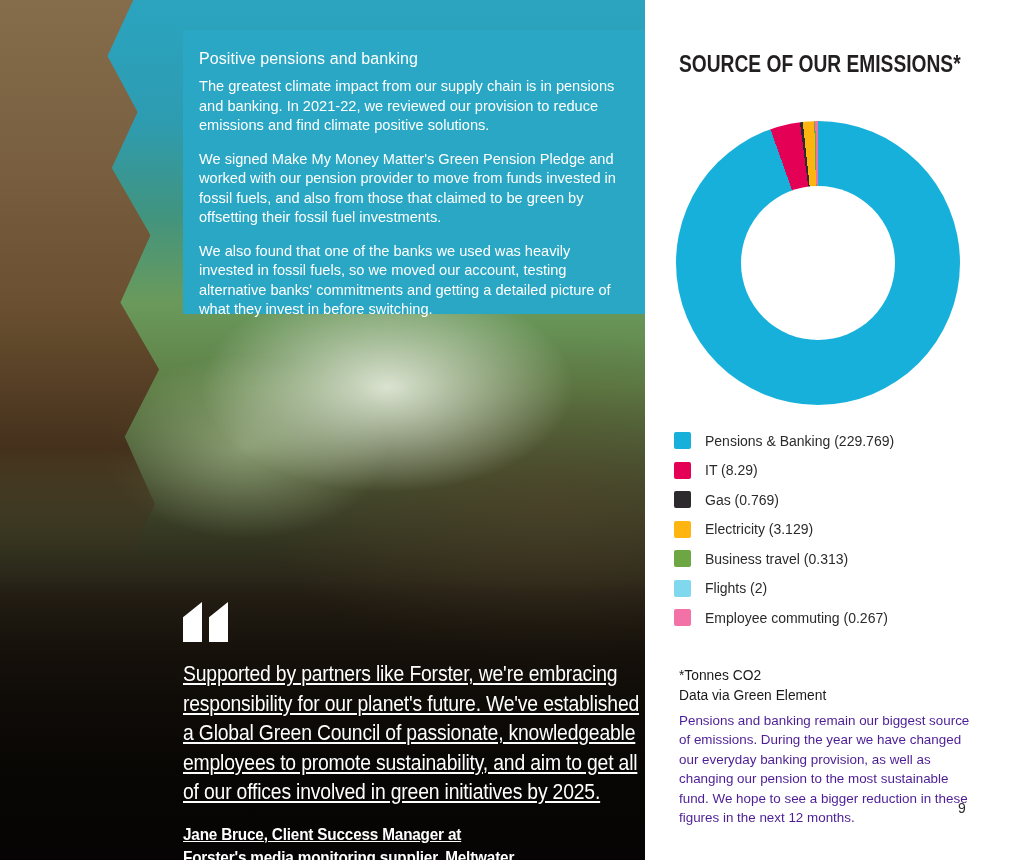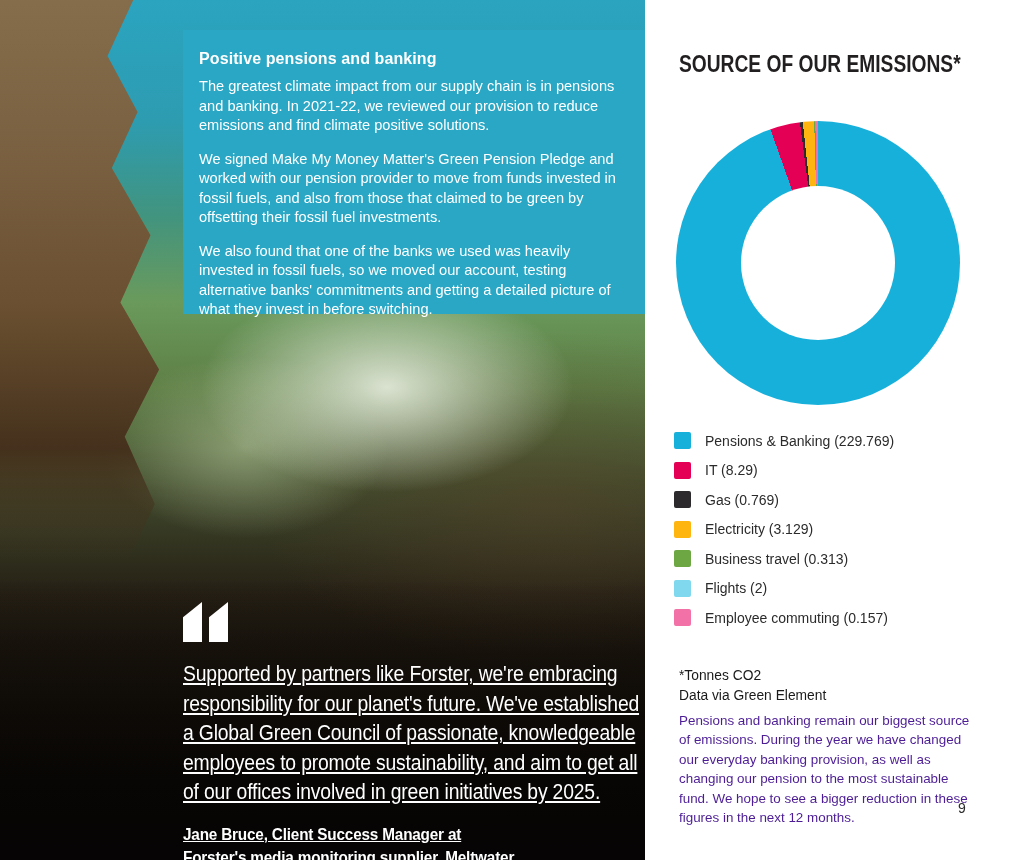--- a/index.html
+++ b/index.html
@@ -26,21 +26,21 @@
   .roots-shadow {
     position:absolute; left:0; bottom:0; width:100%; height:280px;
     background: linear-gradient(180deg, rgba(10,8,5,0) 0%, rgba(16,12,8,.75) 35%, rgba(8,6,4,.95) 70%, #060404 100%);
   }
 
   
   .info-box {
     position:absolute; left:183px; top:30px; width:462px; height:284px;
     background:#29a7c4; color:#ffffff; padding:20px 18px 0 16px;
   }
-  .info-box h2 { font-size:16px; font-weight:bold; margin-bottom:9px; letter-spacing:.1px; }
+  .info-box h2 { font-size:16px; font-weight:normal; margin-bottom:9px; letter-spacing:.1px; }
   .info-box p  { font-size:14.6px; line-height:19.5px; margin-bottom:14px; }
 
   
   .quote-block { position:absolute; left:183px; top:602px; width:470px; color:#ffffff;text-decoration:underline; }
   .quote-icon { display:flex; gap:7px; margin-bottom:18px; }
   .qmark {
     width:19px; height:40px; background:#ffffff;
     clip-path: polygon(0 38%, 100% 0, 100% 100%, 0 100%);
   }
   .quote-scale { transform:scaleX(.90); transform-origin:left top; width:510px; }
@@ -124,21 +124,21 @@
     <div class="legend-row">
       <span class="swatch" style="background: rgb(108, 167, 68);"></span>
       <span class="legend-label">Business travel (0.313)</span>
     </div>
     <div class="legend-row">
       <span class="swatch" style="background: rgb(127, 216, 238);"></span>
       <span class="legend-label">Flights (2)</span>
     </div>
     <div class="legend-row">
       <span class="swatch" style="background: rgb(242, 113, 166);"></span>
-      <span class="legend-label">Employee commuting (0.157)</span>
+      <span class="legend-label">Employee commuting (0.267)</span>
     </div>
   </div>
 
   <div class="footnote">
     <div>*Tonnes CO2</div>
     <div>Data via Green Element</div>
   </div>
 
   <div class="commentary">Pensions and banking remain our biggest source of emissions. During the year we have changed our everyday banking provision, as well as changing our pension to the most sustainable fund. We hope to see a bigger reduction in these figures in the next 12 months.</div>
 

